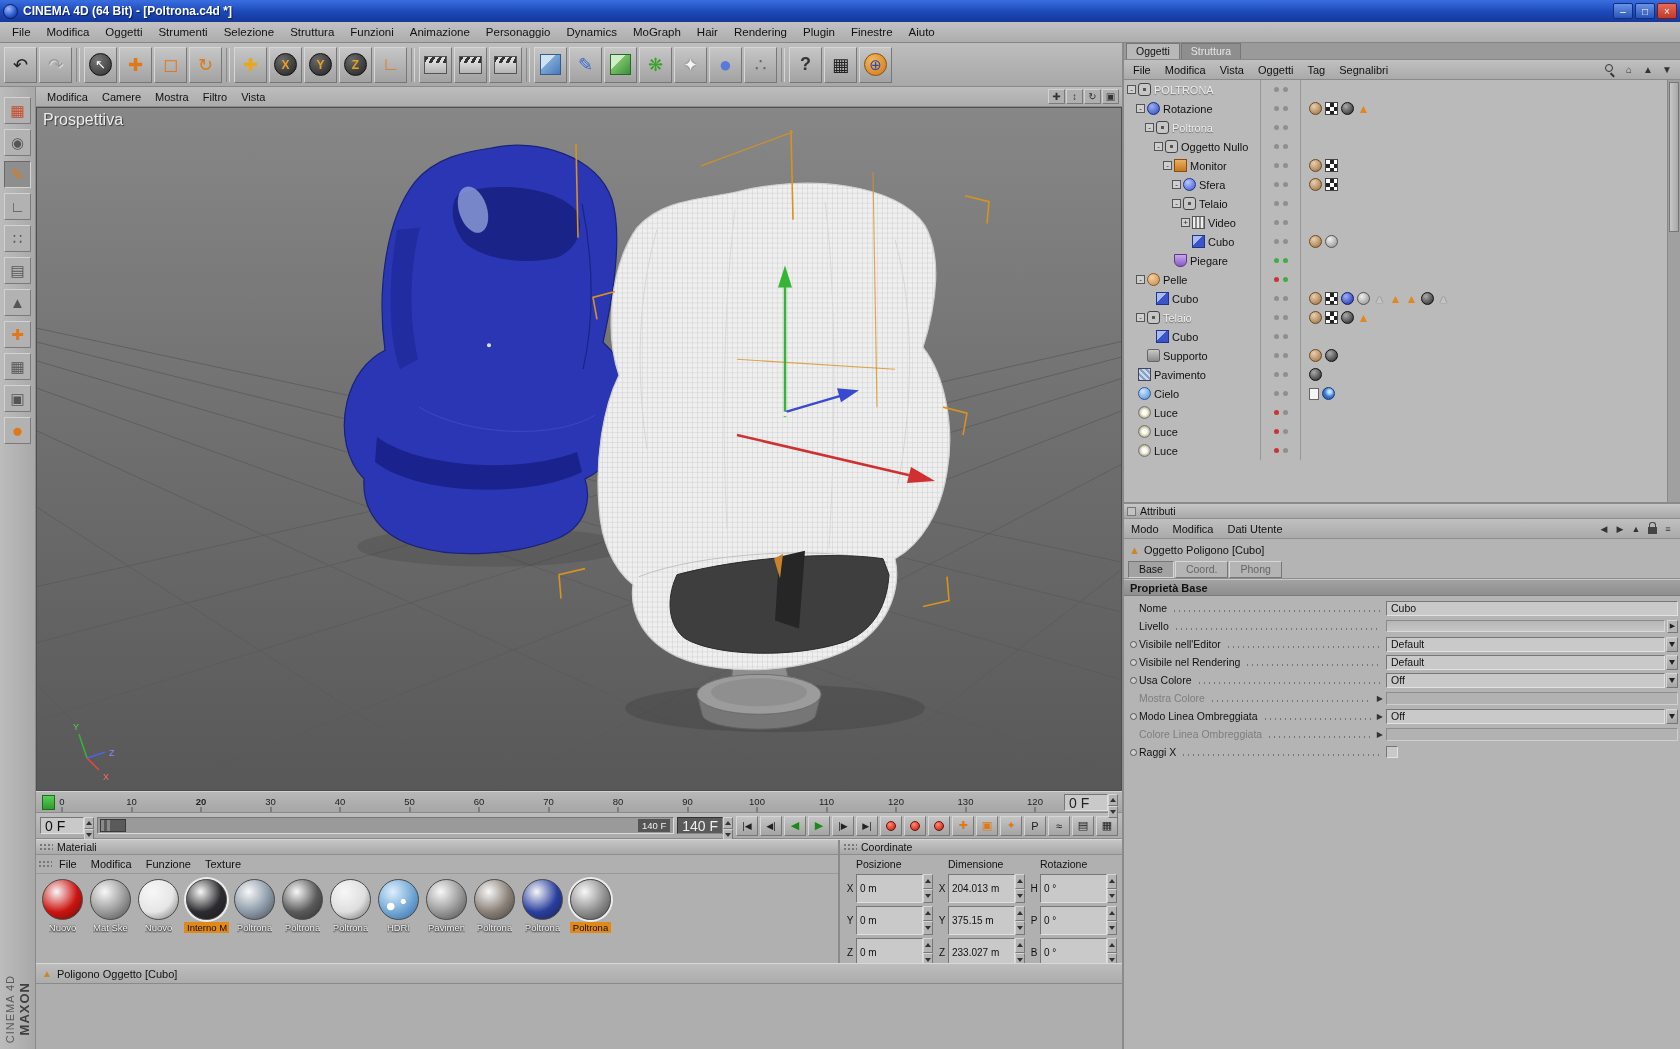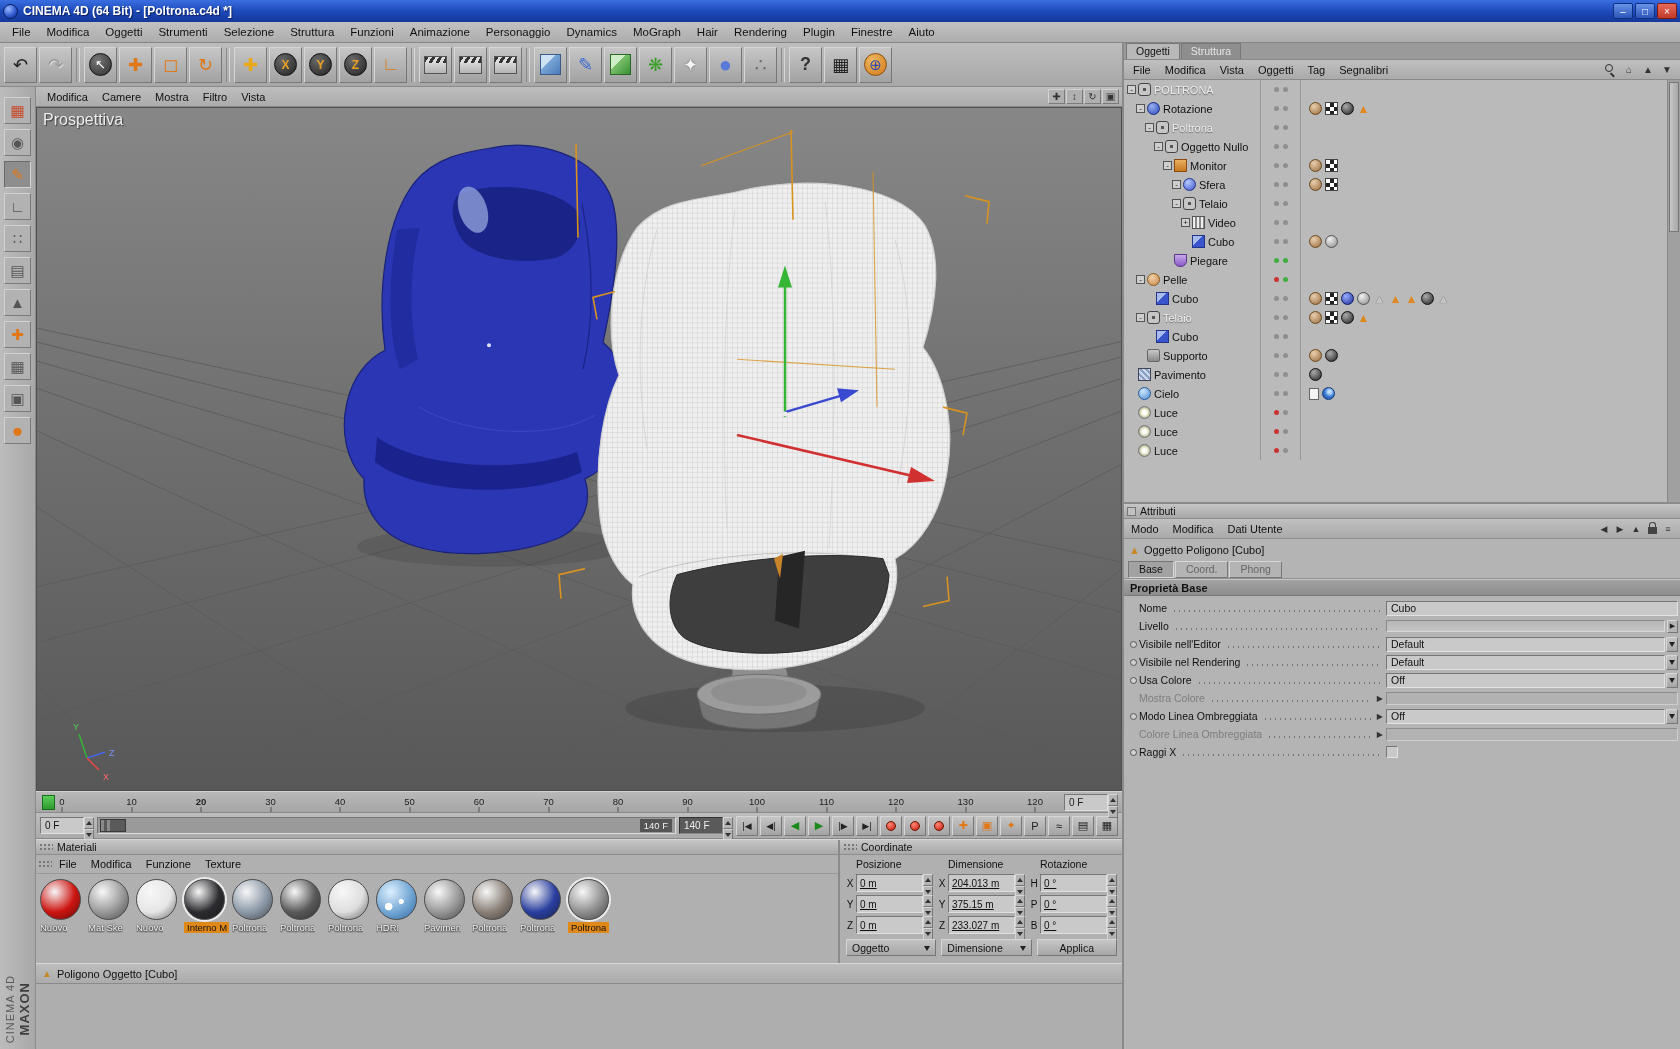--- a/index.html
+++ b/index.html
@@ -61,21 +61,21 @@
 .vp-label{position:absolute;top:3px;left:6px;font-size:16px;color:#ececec;text-shadow:1px 1px 1px #3a3a3a;}
 
 
 .ruler{height:22px;background:linear-gradient(180deg,#b8b8b8,#a6a6a6);border-top:1px solid #d2d2d2;border-bottom:1px solid #8a8a8a;position:relative;font-size:9.5px;color:#222;flex:none;}
 .tick-num{position:absolute;top:4px;transform:translateX(-50%);}
 .tick-line{position:absolute;bottom:0;width:1px;height:5px;background:#555;transform:translateX(-50%);}
 .frame-marker{position:absolute;left:6px;top:3px;width:13px;height:15px;background:linear-gradient(180deg,#5ace5a,#2f9a2f);border:1px solid #1a701a;}
 .ruler-field{position:absolute;right:4px;top:2px;}
 .transport{height:26px;background:linear-gradient(180deg,#bdbdbd,#aaa);border-bottom:1px solid #8a8a8a;display:flex;align-items:center;gap:3px;padding:0 4px;flex:none;}
 .field{display:flex;align-items:stretch;height:17px;}
-.field .val{background:#c9c9c9;border:1px solid;border-color:#777 #e0e0e0 #e0e0e0 #777;font-size:10px;display:flex;align-items:center;padding:0 4px;min-width:44px;}
+.field .val{background:#c9c9c9;border:1px solid;border-color:#777 #e0e0e0 #e0e0e0 #777;font-size:14px;display:flex;align-items:center;padding:0 4px;min-width:44px;}
 .field.dark .val{background:#5a5a5a;color:#eee;border-color:#333 #888 #888 #333;}
 .spinner{width:10px;display:flex;flex-direction:column;}
 .spinner span{flex:1;display:flex;align-items:center;justify-content:center;border:1px solid;border-color:#d6d6d6 #777 #777 #d6d6d6;background:#b4b4b4;}
 .spinner .up::after{content:"";border:3px solid transparent;border-bottom:4px solid #333;margin-bottom:3px;}
 .spinner .dn::after{content:"";border:3px solid transparent;border-top:4px solid #333;margin-top:3px;}
 .slider{flex:1;height:17px;background:#9a9a9a;border:1px solid;border-color:#777 #ddd #ddd #777;position:relative;display:flex;align-items:center;}
 .slider .thumb{width:26px;height:13px;margin-left:2px;background:linear-gradient(90deg,#8a8a8a 0 3px,#5a5a5a 3px 6px,#8a8a8a 6px 9px,#5a5a5a 9px);border:1px solid #3a3a3a;}
 .slider .range-end{position:absolute;right:3px;font-size:9.5px;color:#f0f0f0;background:#555;padding:0 4px;height:13px;display:flex;align-items:center;}
 .t-btn{min-width:22px;height:20px;padding:0 3px;display:flex;align-items:center;justify-content:center;font-size:9px;color:#222;border:1px solid;border-color:#d6d6d6 #777 #777 #d6d6d6;background:linear-gradient(180deg,#c4c4c4,#a4a4a4);white-space:nowrap;}
 .t-btn.green{color:#1a8a1a;font-size:11px;}
@@ -85,32 +85,32 @@
 
 
 .bottomrow{height:124px;display:flex;border-top:1px solid #d6d6d6;flex:none;}
 .panel-header{height:15px;background:linear-gradient(180deg,#c6c6c6,#a8a8a8);border-bottom:1px solid #8e8e8e;display:flex;align-items:center;font-size:10.5px;padding-left:3px;gap:4px;flex:none;}
 .grip{width:14px;height:9px;background-image:radial-gradient(circle,#777 1px,transparent 1.3px);background-size:4px 4px;flex:none;}
 .panel-check{width:9px;height:9px;border:1px solid #777;background:#c2c2c2;flex:none;}
 .materials{flex:1;border-right:2px solid #8a8a8a;display:flex;flex-direction:column;background:#b0b0b0;min-width:0;}
 .mat-menu{height:19px;display:flex;align-items:center;border-bottom:1px solid #999;}
 .mat-menu .menu-item{font-size:11px;padding:1px 7px;}
 .mat-row{display:flex;gap:3px;padding:5px 2px 0 4px;overflow:hidden;}
-.mat-item{width:45px;flex:none;display:flex;flex-direction:column;align-items:flex-start;}
+.mat-item{width:45px;flex:none;display:flex;flex-direction:column;align-items:center;}
 .mat-sphere{width:41px;height:41px;border-radius:50%;border:1px solid #4a4a4a;}
 .mat-item.selected .mat-sphere{box-shadow:0 0 0 2px #ececec;}
 .mat-label{margin-top:2px;font-size:9.5px;color:#f4f4f4;text-shadow:0 1px 2px #222,0 0 2px #222;max-width:45px;overflow:hidden;white-space:nowrap;}
 .mat-item.selected .mat-label{background:#e08818;color:#111;text-shadow:none;padding:0 3px;}
 .coord{width:282px;flex:none;display:flex;flex-direction:column;background:#b0b0b0;}
 .coord-grid{display:flex;gap:5px;padding:3px 5px 0 6px;}
 .coord-col{display:flex;flex-direction:column;gap:3px;flex:1;}
 .col-head{font-size:10.5px;padding-left:10px;height:13px;}
 .coord-cell{display:flex;align-items:center;gap:2px;}
 .axis-l{width:8px;font-size:10px;text-align:center;flex:none;}
-.coord-cell .field{flex:1;height:18px;text-decoration:underline;}
+.coord-cell .field{flex:1;height:29px;}
 .coord-cell .field .val{flex:1;min-width:0;font-size:10px;padding:0 3px;}
 .coord-actions{display:flex;gap:5px;padding:5px 5px 0 6px;}
 .dd{flex:1;height:17px;border:1px solid;border-color:#d6d6d6 #777 #777 #d6d6d6;background:linear-gradient(180deg,#c2c2c2,#a8a8a8);display:flex;align-items:center;font-size:10.5px;padding:0 5px;}
 .dd .arr{margin-left:auto;width:0;height:0;border:3.5px solid transparent;border-top:5px solid #222;margin-top:4px;}
 .apply-btn{flex:1;height:17px;border:1px solid;border-color:#d6d6d6 #777 #777 #d6d6d6;background:linear-gradient(180deg,#c6c6c6,#a6a6a6);font-size:10.5px;display:flex;align-items:center;justify-content:center;}
 .statusbar{height:20px;background:linear-gradient(180deg,#bdbdbd,#acacac);border-top:1px solid #d8d8d8;display:flex;align-items:center;font-size:11px;padding-left:6px;gap:5px;flex:none;}
 .status-icon{color:#c8882a;font-size:10px;}
 .filler{height:66px;background:#aeaeae;border-top:1px solid #8a8a8a;flex:none;}
 
 

